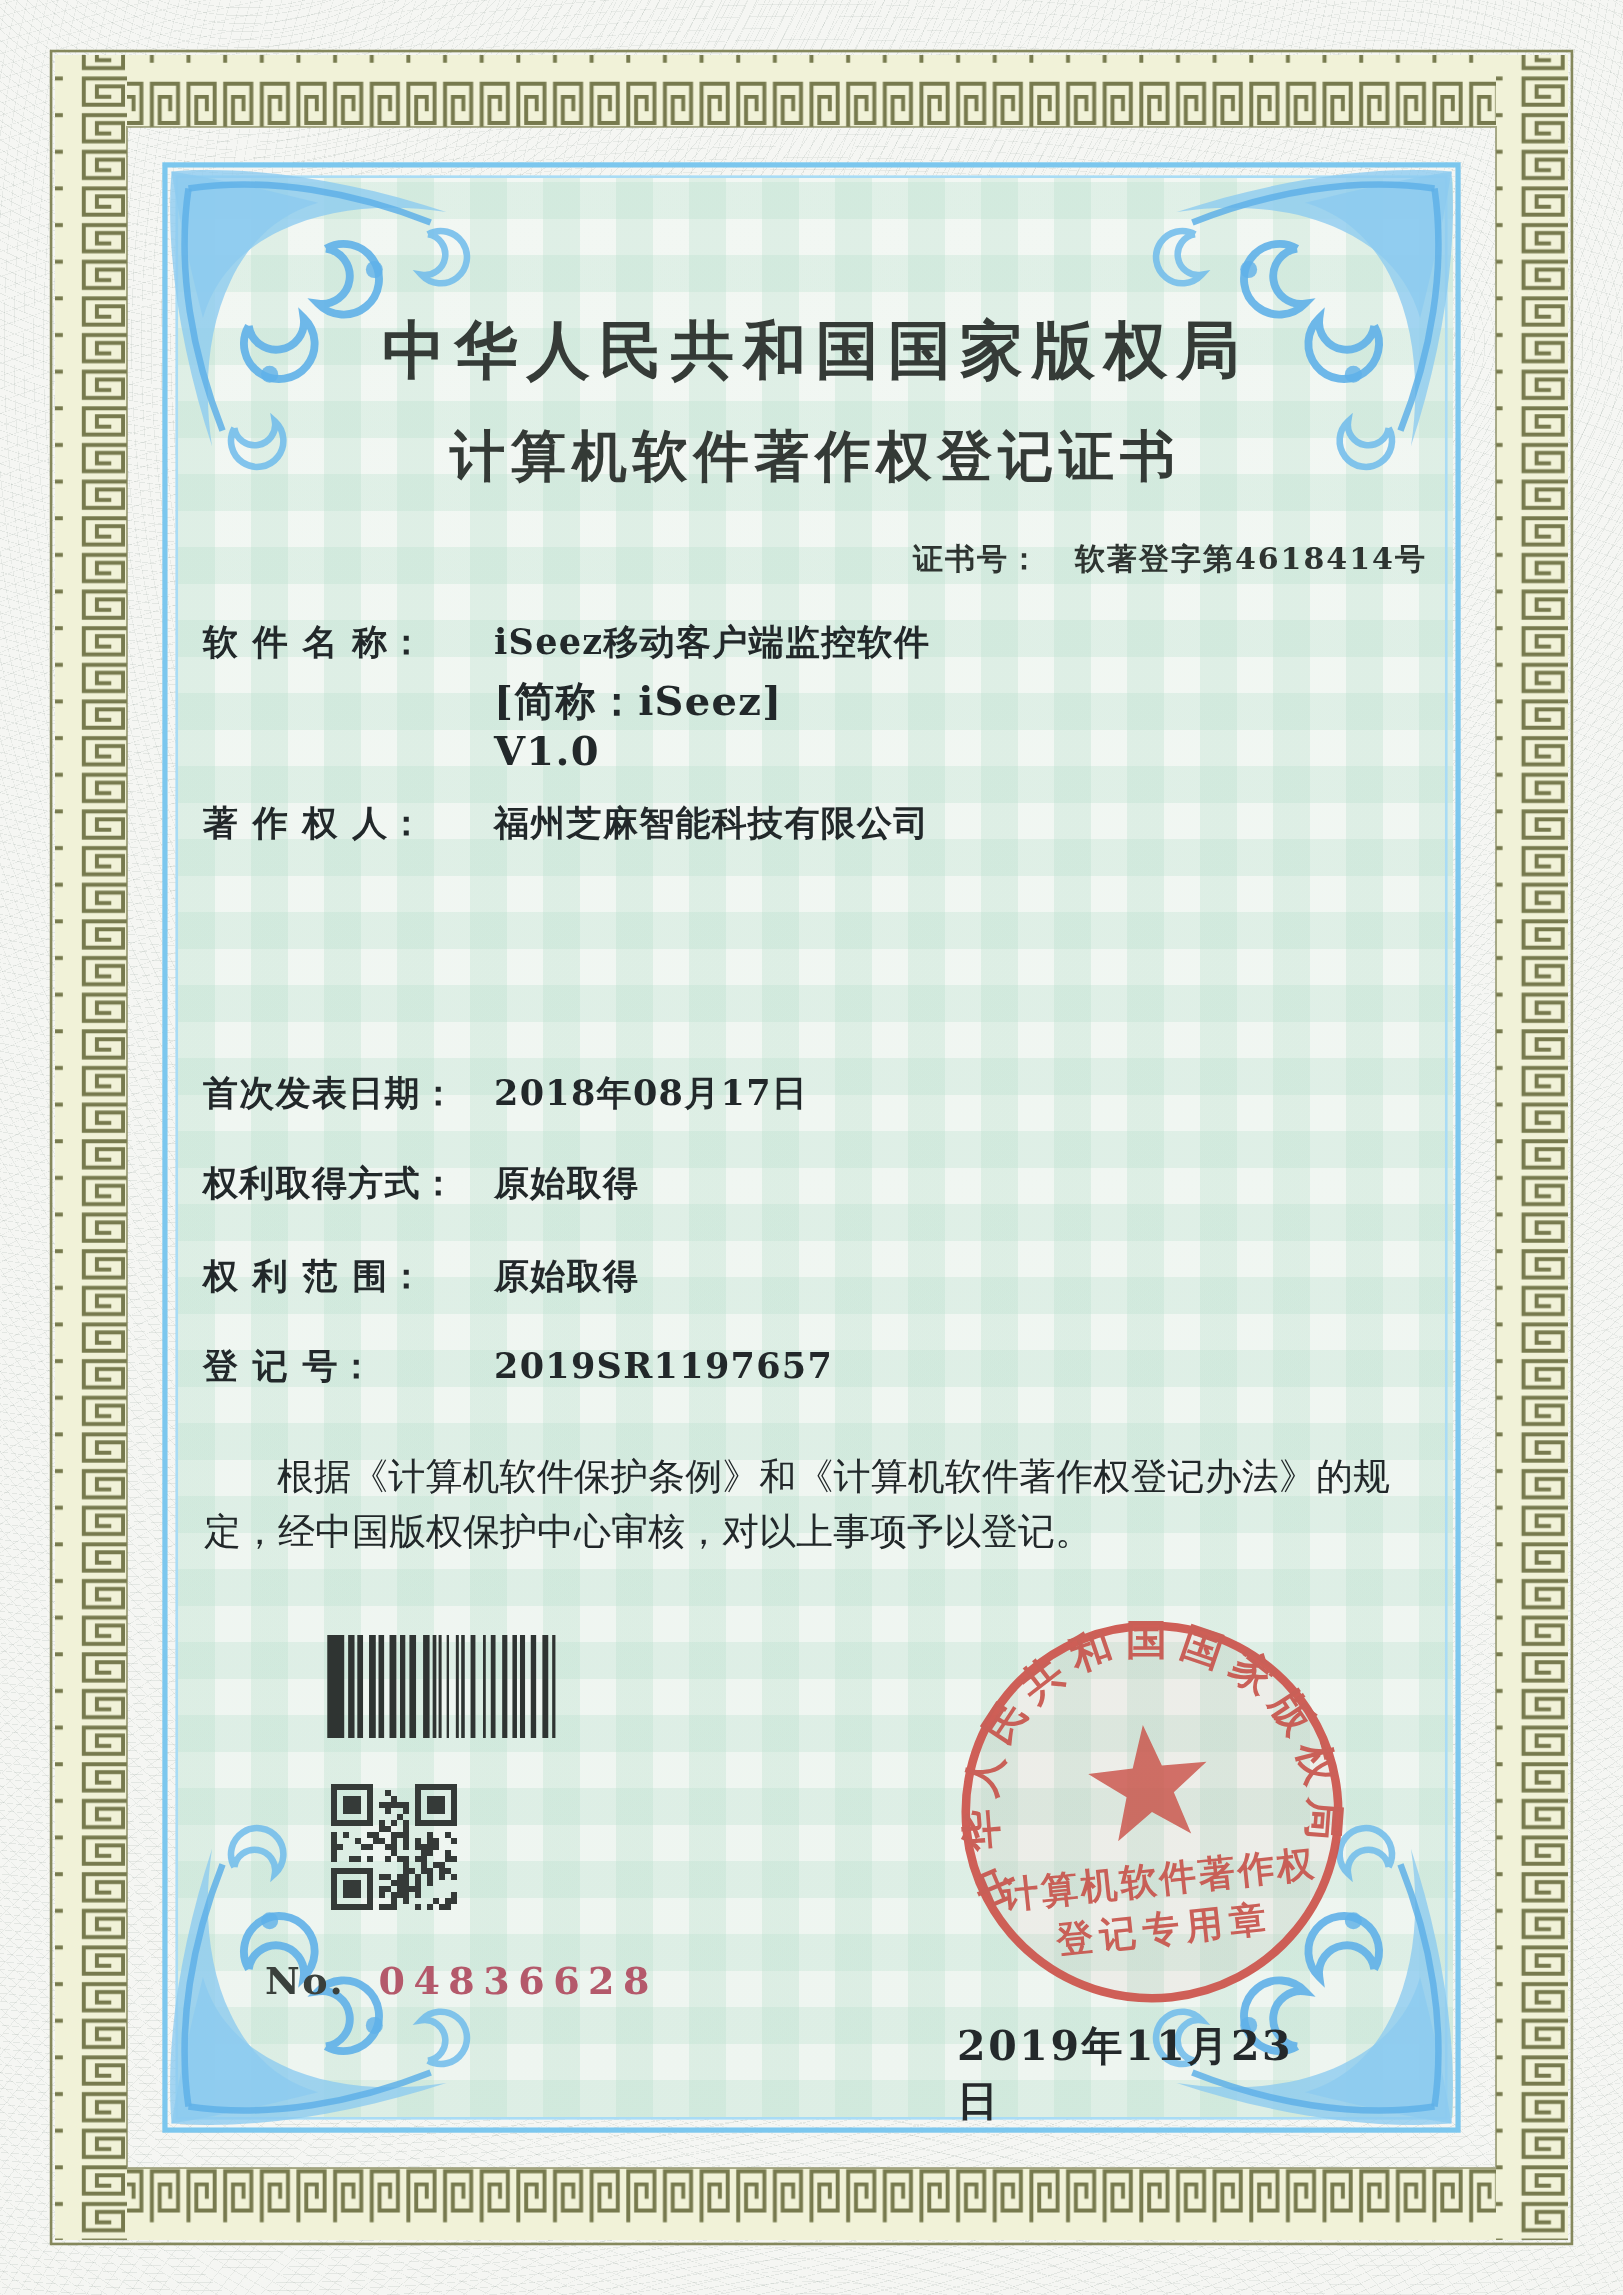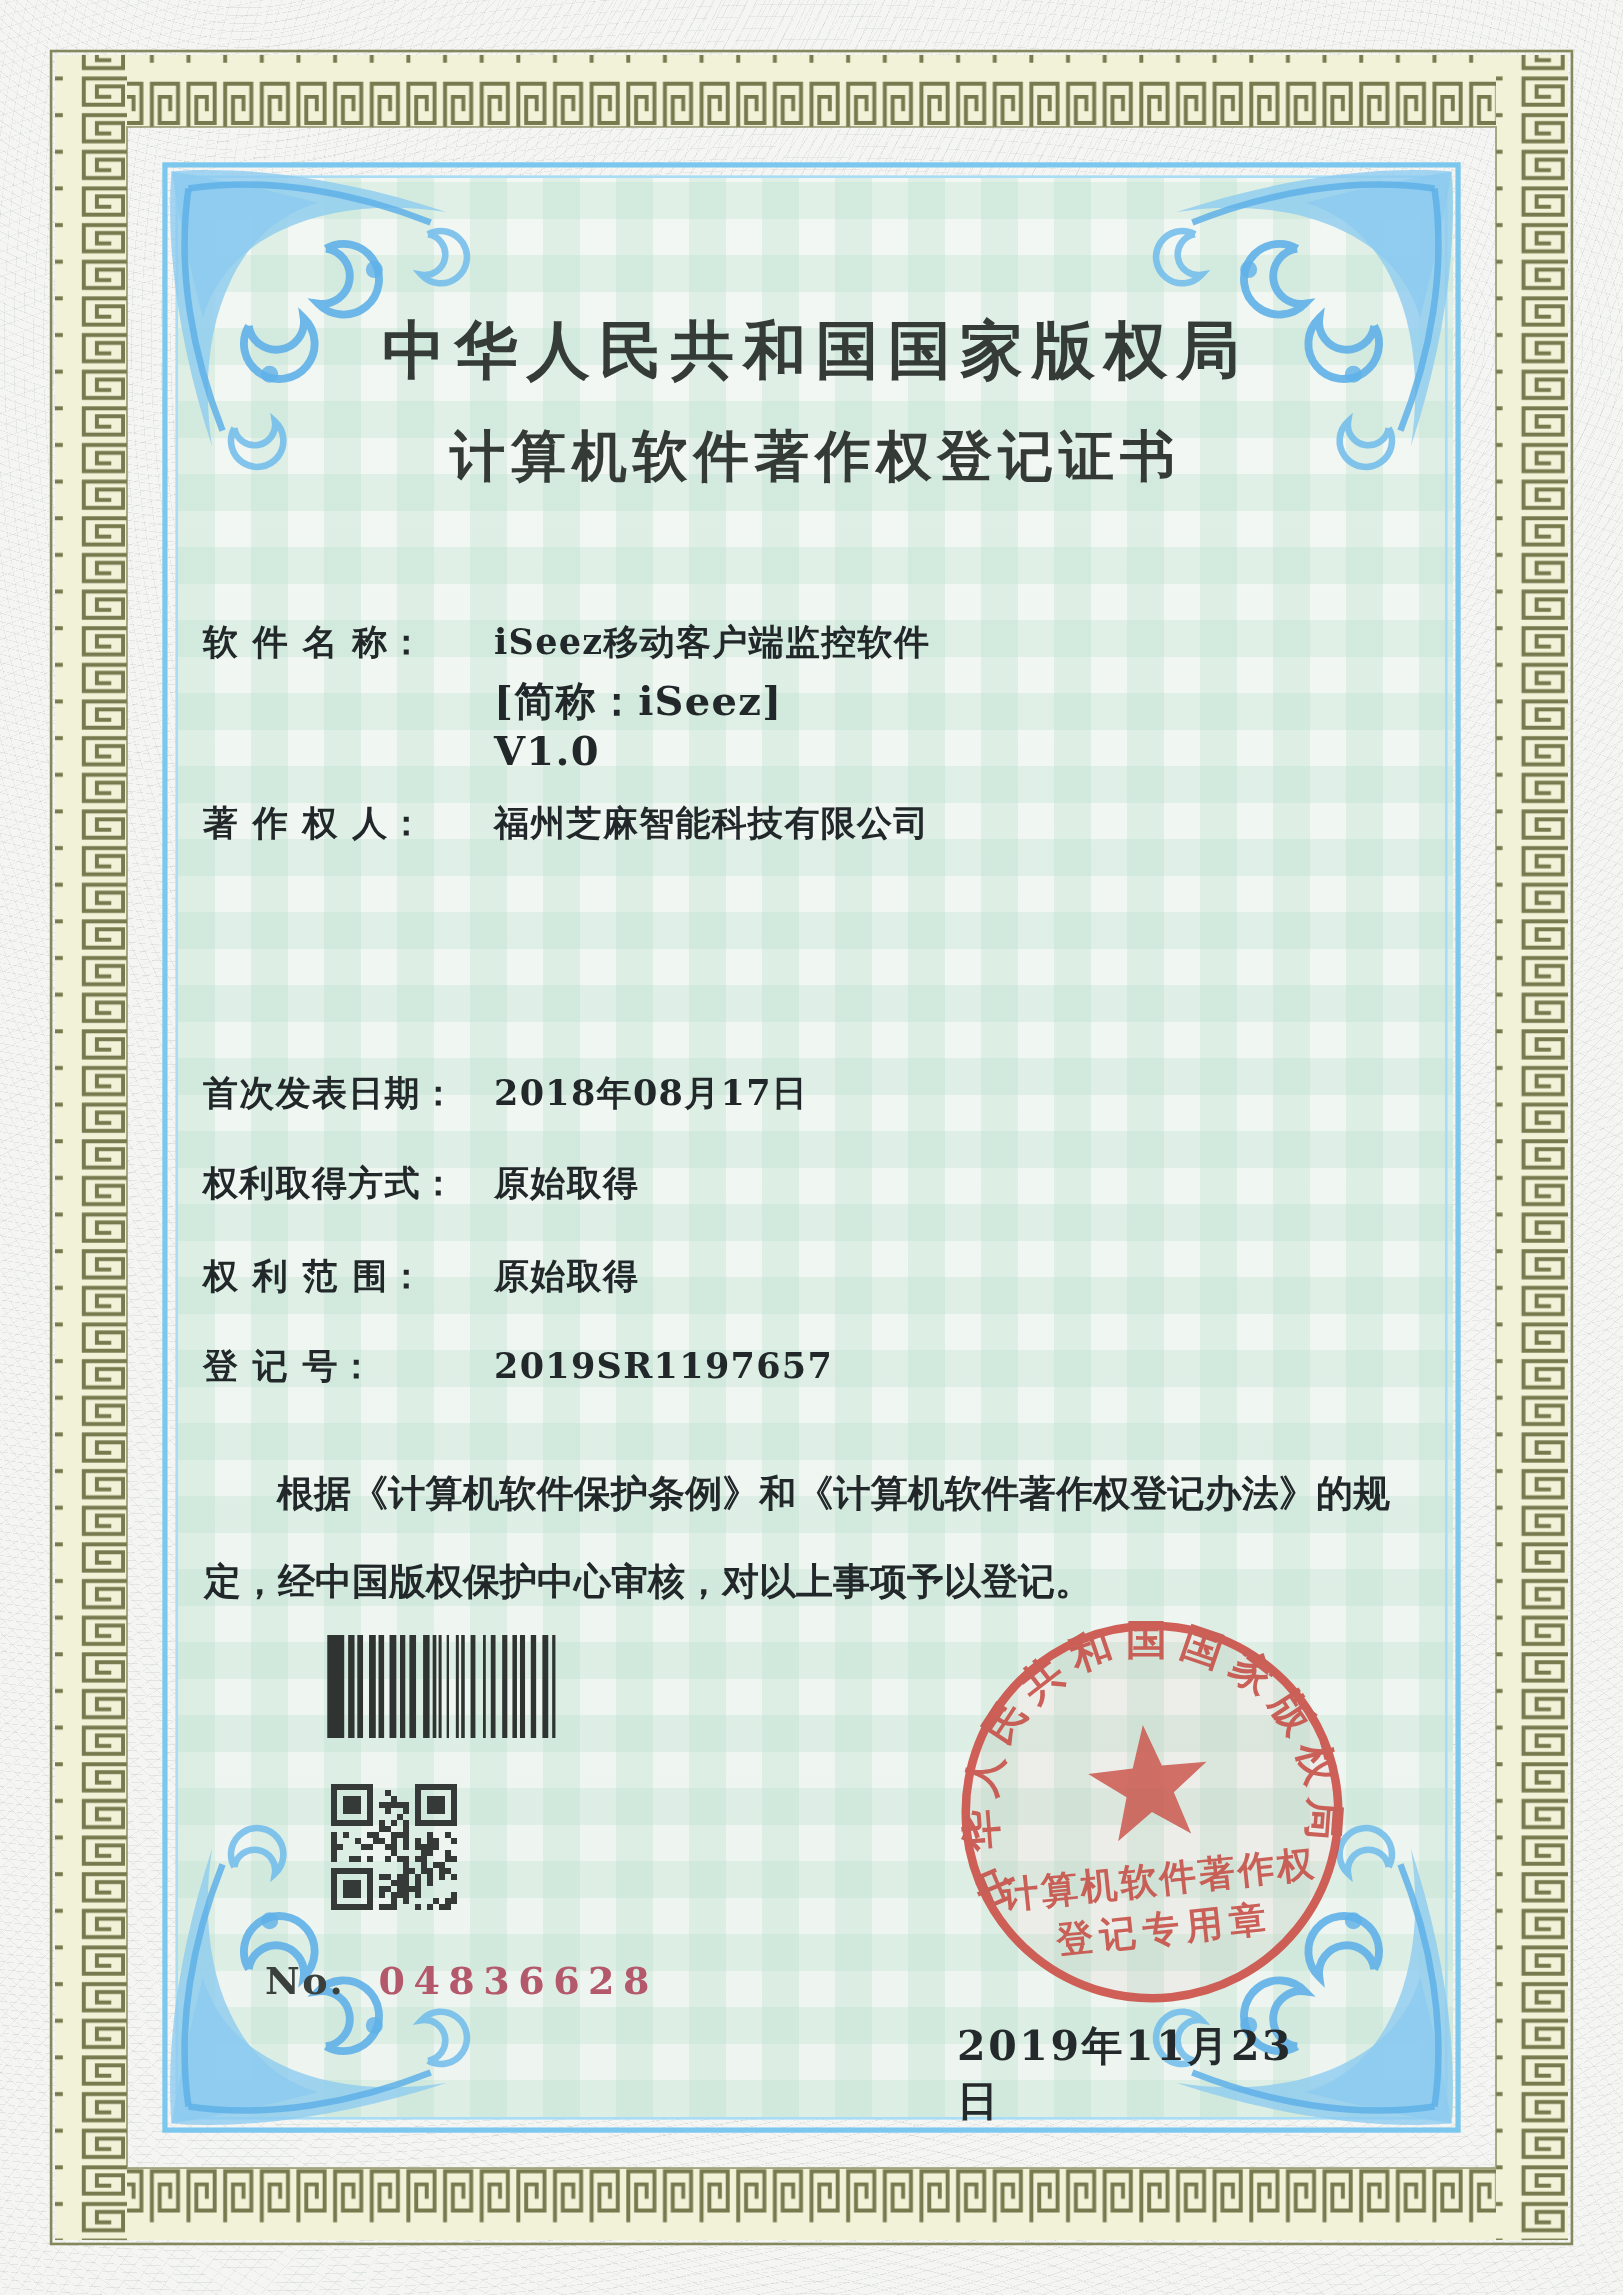--- a/index.html
+++ b/index.html
@@ -42,22 +42,22 @@
   }
   .cert-no .gap{display:inline-block; width:34px;}
 
   .row{left:203px; font-size:35px; font-weight:700; color:#22282a; white-space:nowrap;}
   .row .lbl{display:inline-block; width:291px; letter-spacing:1.3px;}
   .row .val{font-weight:600; letter-spacing:1.3px;}
   .sub{left:494px; font-size:40px; font-weight:600; color:#22282a; letter-spacing:1.3px;}
 
   .statement{
     left:204px; top:1449px; width:1186px;
-    font-size:37px; font-weight:700; color:#22282a;
-    line-height:88px; text-indent:73px; text-align:justify;
+    font-size:37px; font-weight:400; color:#22282a;
+    line-height:55px; text-indent:73px; text-align:justify;
   }
 
   .barcode{left:327px; top:1635px; width:230px; height:103px;}
   .qrcode{left:331px; top:1784px; width:126px; height:126px;}
 
   .serial{left:265px; top:1958px; font-size:38px; white-space:nowrap;}
   .serial .no{color:#3a403c; font-weight:600; letter-spacing:2.6px;}
   .serial .num{color:#b4596b; font-weight:600; letter-spacing:8.5px; margin-left:33px;}
 
   .seal{left:948px; top:1608px; width:408px; height:408px; transform:rotate(-6deg); opacity:0.92;}
@@ -109,20 +109,23 @@
     <rect x="270" y="270" width="1940" height="2967" fill="none" stroke="#a9dcf5" stroke-width="4"></rect>
 
     <use href="#flourish" transform="translate(262,262)"></use>
     <use href="#flourish" transform="translate(2218,262) scale(-1,1)"></use>
     <use href="#flourish" transform="translate(262,3245) scale(1,-1)"></use>
     <use href="#flourish" transform="translate(2218,3245) scale(-1,-1)"></use>
   </svg>
 
   <div class="layer issuer">中华人民共和国国家版权局</div>
   <div class="layer cert-title">计算机软件著作权登记证书</div>
+  <div class="layer cert-no">
+    <span>证书号：</span><span class="gap"></span><span>软著登字第4618414号</span>
+  </div>
 
   <div class="layer row" style="top:619px">
     <span class="lbl">软 件 名 称：</span><span class="val">iSeez移动客户端监控软件</span>
   </div>
   <div class="layer sub" style="top:674px">[简称：iSeez]</div>
   <div class="layer sub" style="top:727px">V1.0</div>
 
   <div class="layer row" style="top:800px">
     <span class="lbl">著 作 权 人：</span><span class="val">福州芝麻智能科技有限公司</span>
   </div>

